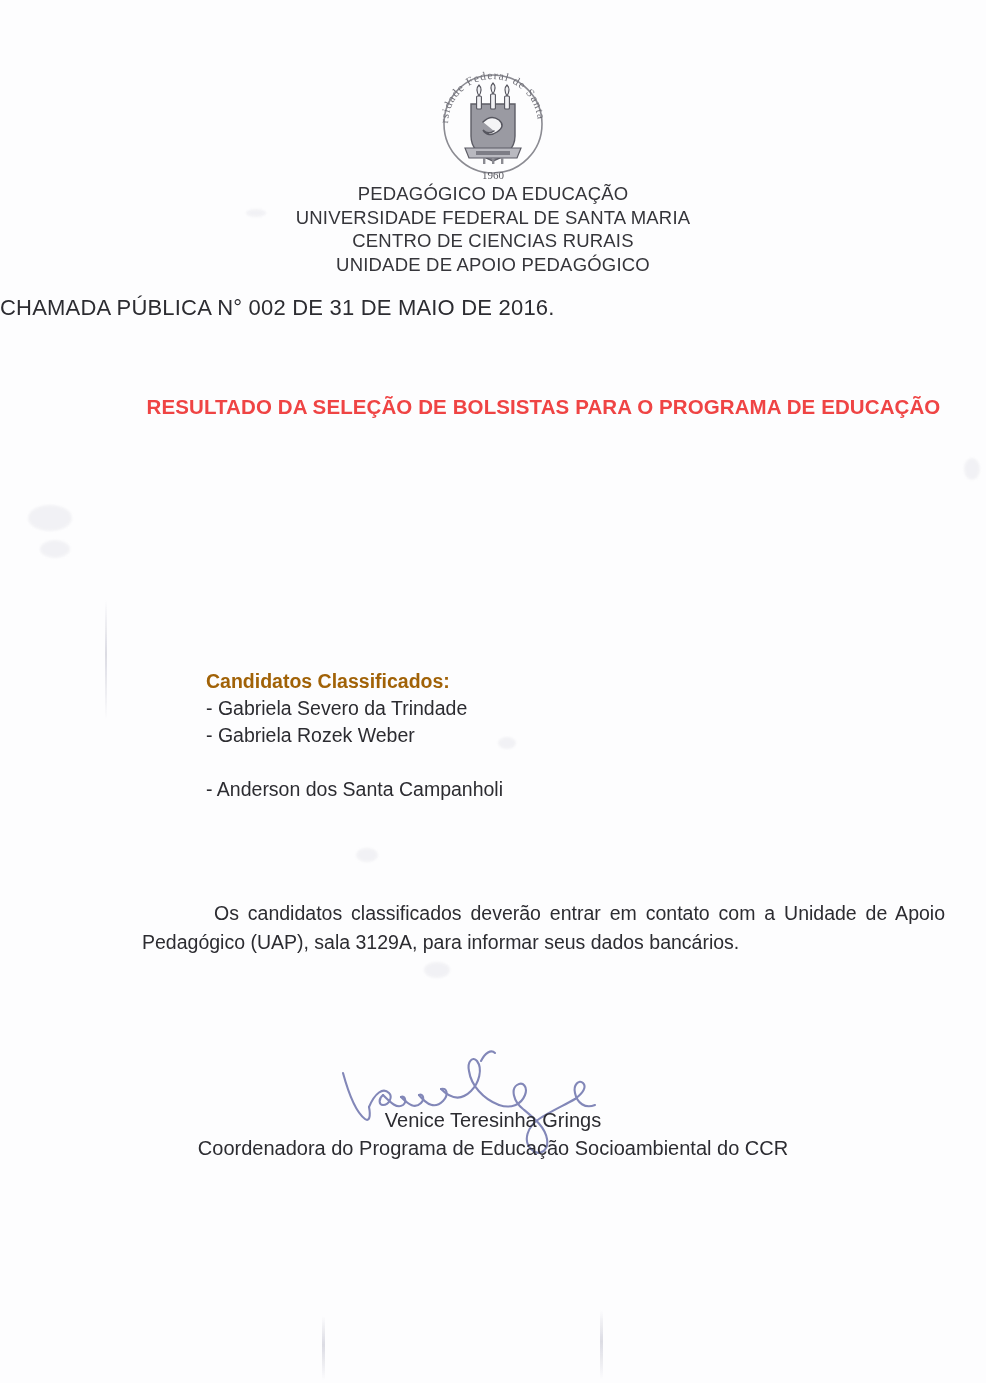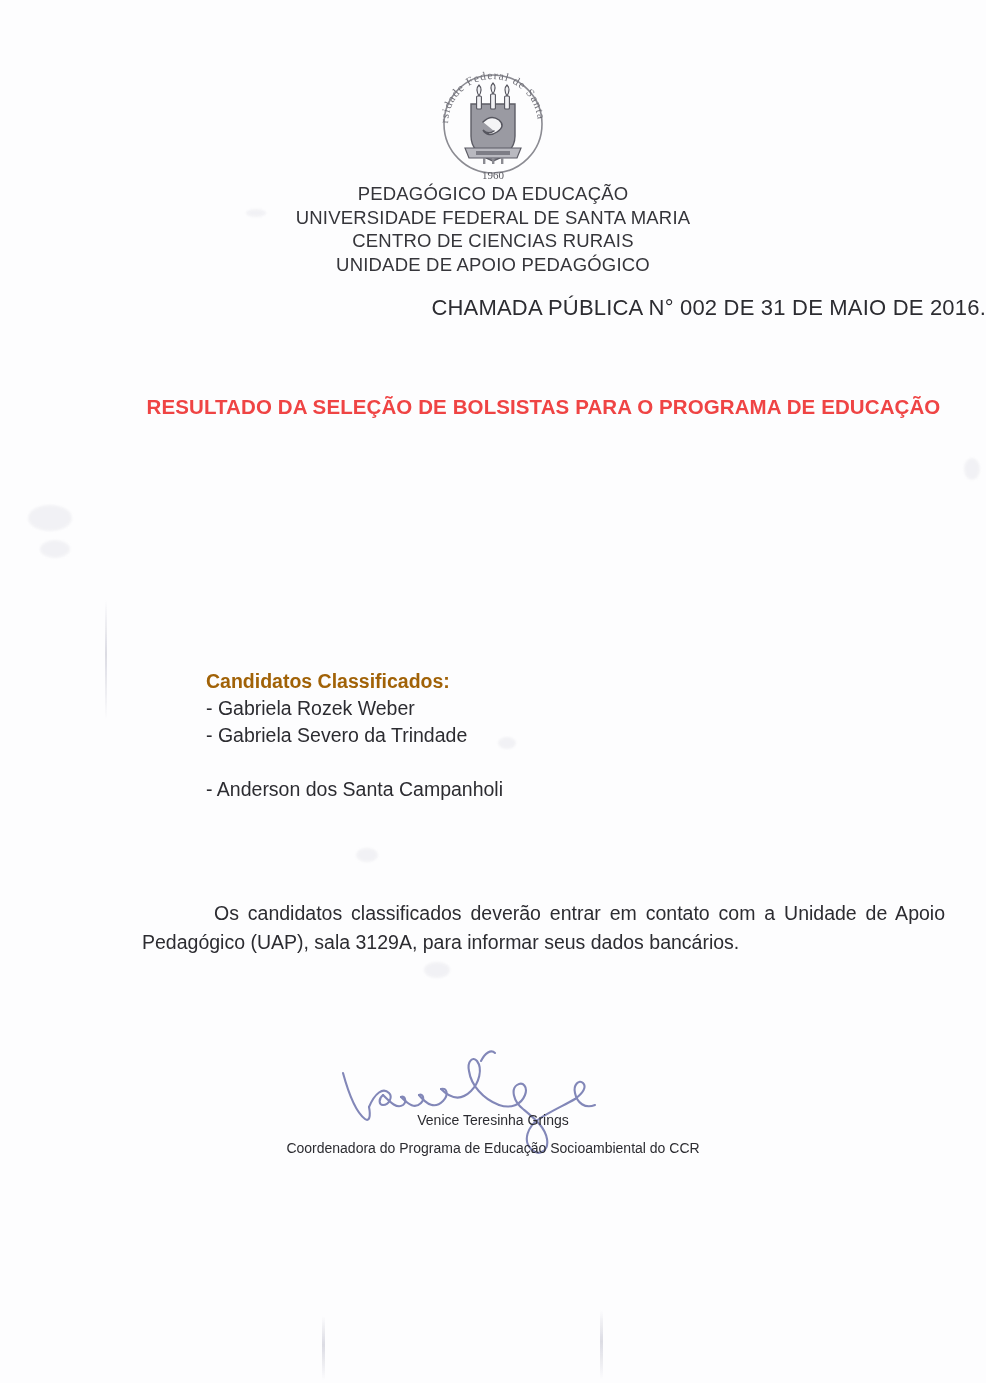--- a/index.html
+++ b/index.html
@@ -61,21 +61,21 @@
     line-height: 23.5px;
     letter-spacing: .2px;
     color: #35353a;
   }
 
   
   .chamada {
     position: absolute;
     top: 295px;
     left: 0; right: 0;
-    text-align: right;
+    text-align: left;
     font-size: 22px;
     letter-spacing: .2px;
     color: #2c2c31;
   }
 
   
   .doc-title {
     position: absolute;
     top: 393px;
     left: 142px;
@@ -119,21 +119,21 @@
   }
   .name-line { white-space: pre; }
   .group-gap { height: 27px; }
 
   
   .sig-block {
     position: absolute;
     left: 0; right: 0;
     top: 1106px;
     text-align: center;
-    font-size: 14px;
+    font-size: 20px;
     line-height: 28px;
     color: #2c2c31;
   }
   .ink {
     position: absolute;
     left: 50%;
     top: 1043px;
     transform: translateX(-50%);
     width: 320px;
     height: 120px;
@@ -212,22 +212,22 @@
 
   <div class="chamada">CHAMADA PÚBLICA N° 002 DE 31 DE MAIO DE 2016.</div>
 
   <div class="doc-title">
     <div>RESULTADO DA SELEÇÃO DE BOLSISTAS PARA O PROGRAMA DE EDUCAÇÃO</div>
   </div>
 
 
   <div class="results">
     <div class="results-heading">Candidatos Classificados:</div>
+    <div class="name-line">- Gabriela Severo da Trindade</div>
     <div class="name-line">- Gabriela Rozek Weber</div>
-    <div class="name-line">- Gabriela Severo da Trindade</div>
     <div class="group-gap"></div>
     <div class="name-line">- Anderson dos Santa Campanholi</div>
   </div>
 
   <p id="para-contact" class="para">Os candidatos classificados deverão entrar em contato com a Unidade de Apoio Pedagógico (UAP), sala 3129A, para informar seus dados bancários.</p>
 
   <div class="ink">
     <svg width="320" height="120" viewBox="0 0 320 120" aria-hidden="true">
       <g fill="none" stroke="#8287b8" stroke-width="2.1" stroke-linecap="round" stroke-linejoin="round">
         <path d="M10,30 C16,52 24,70 32,76 C36,79 38,74 36,64"></path>

